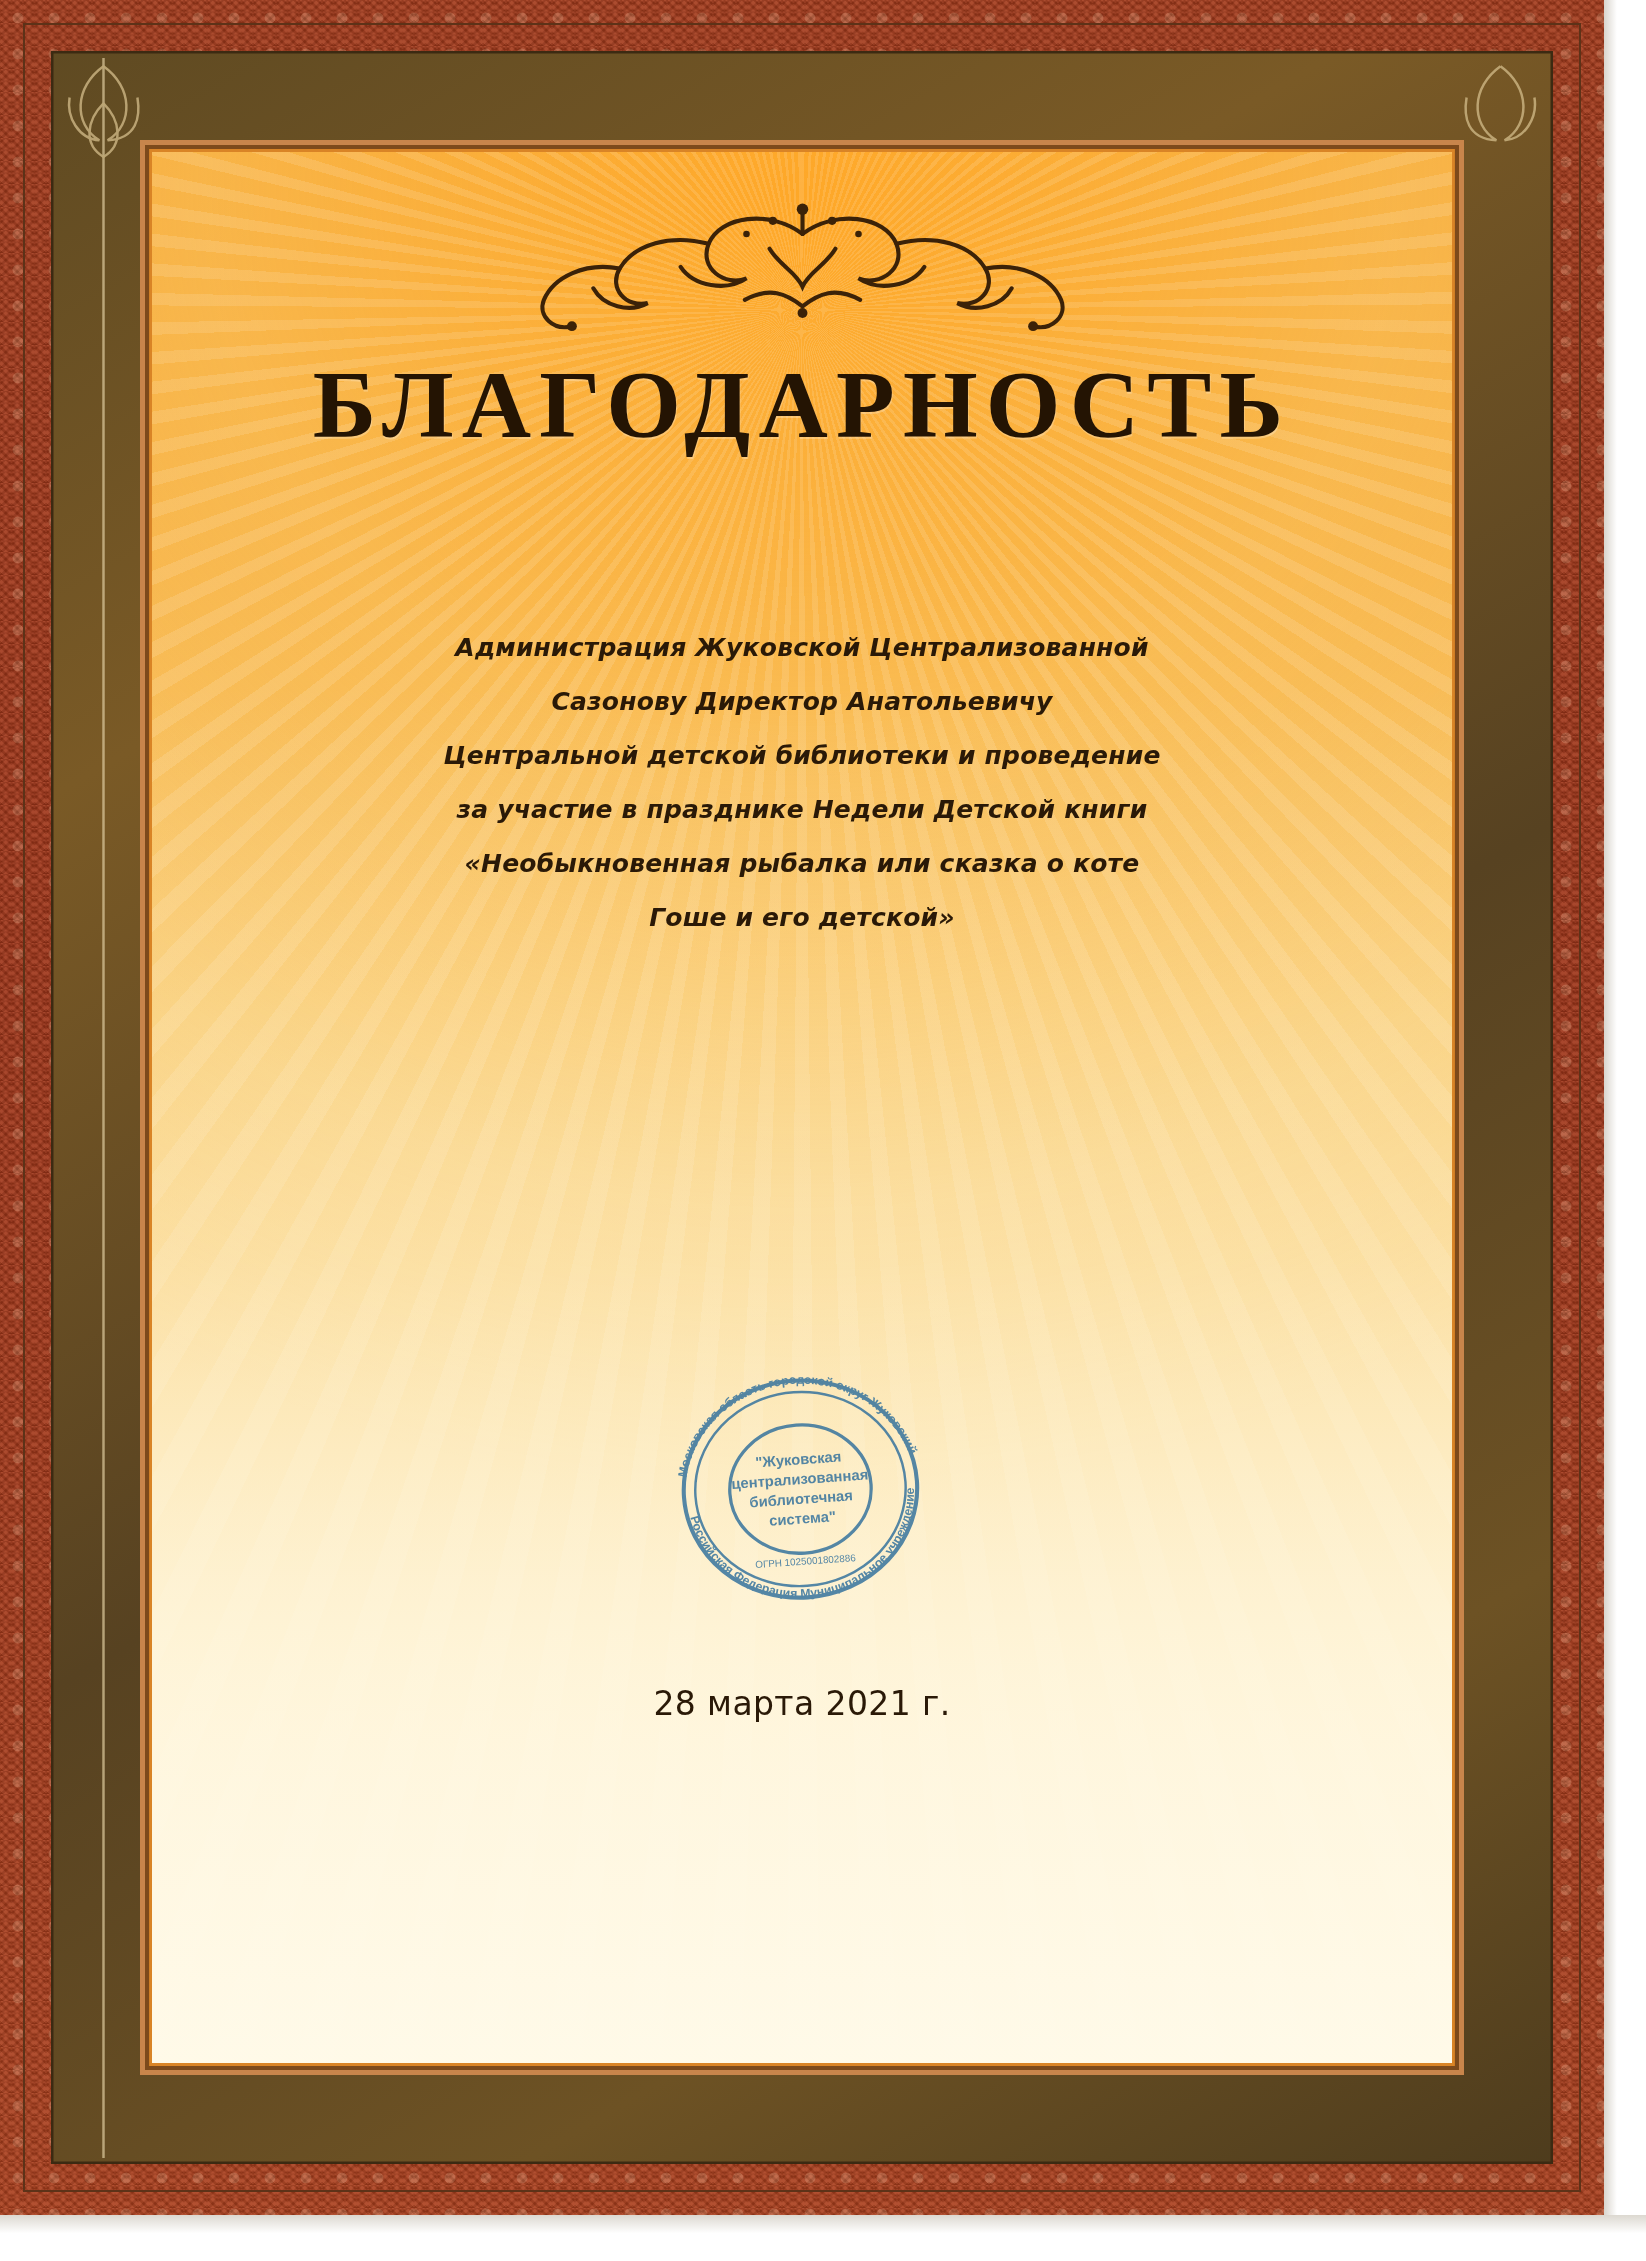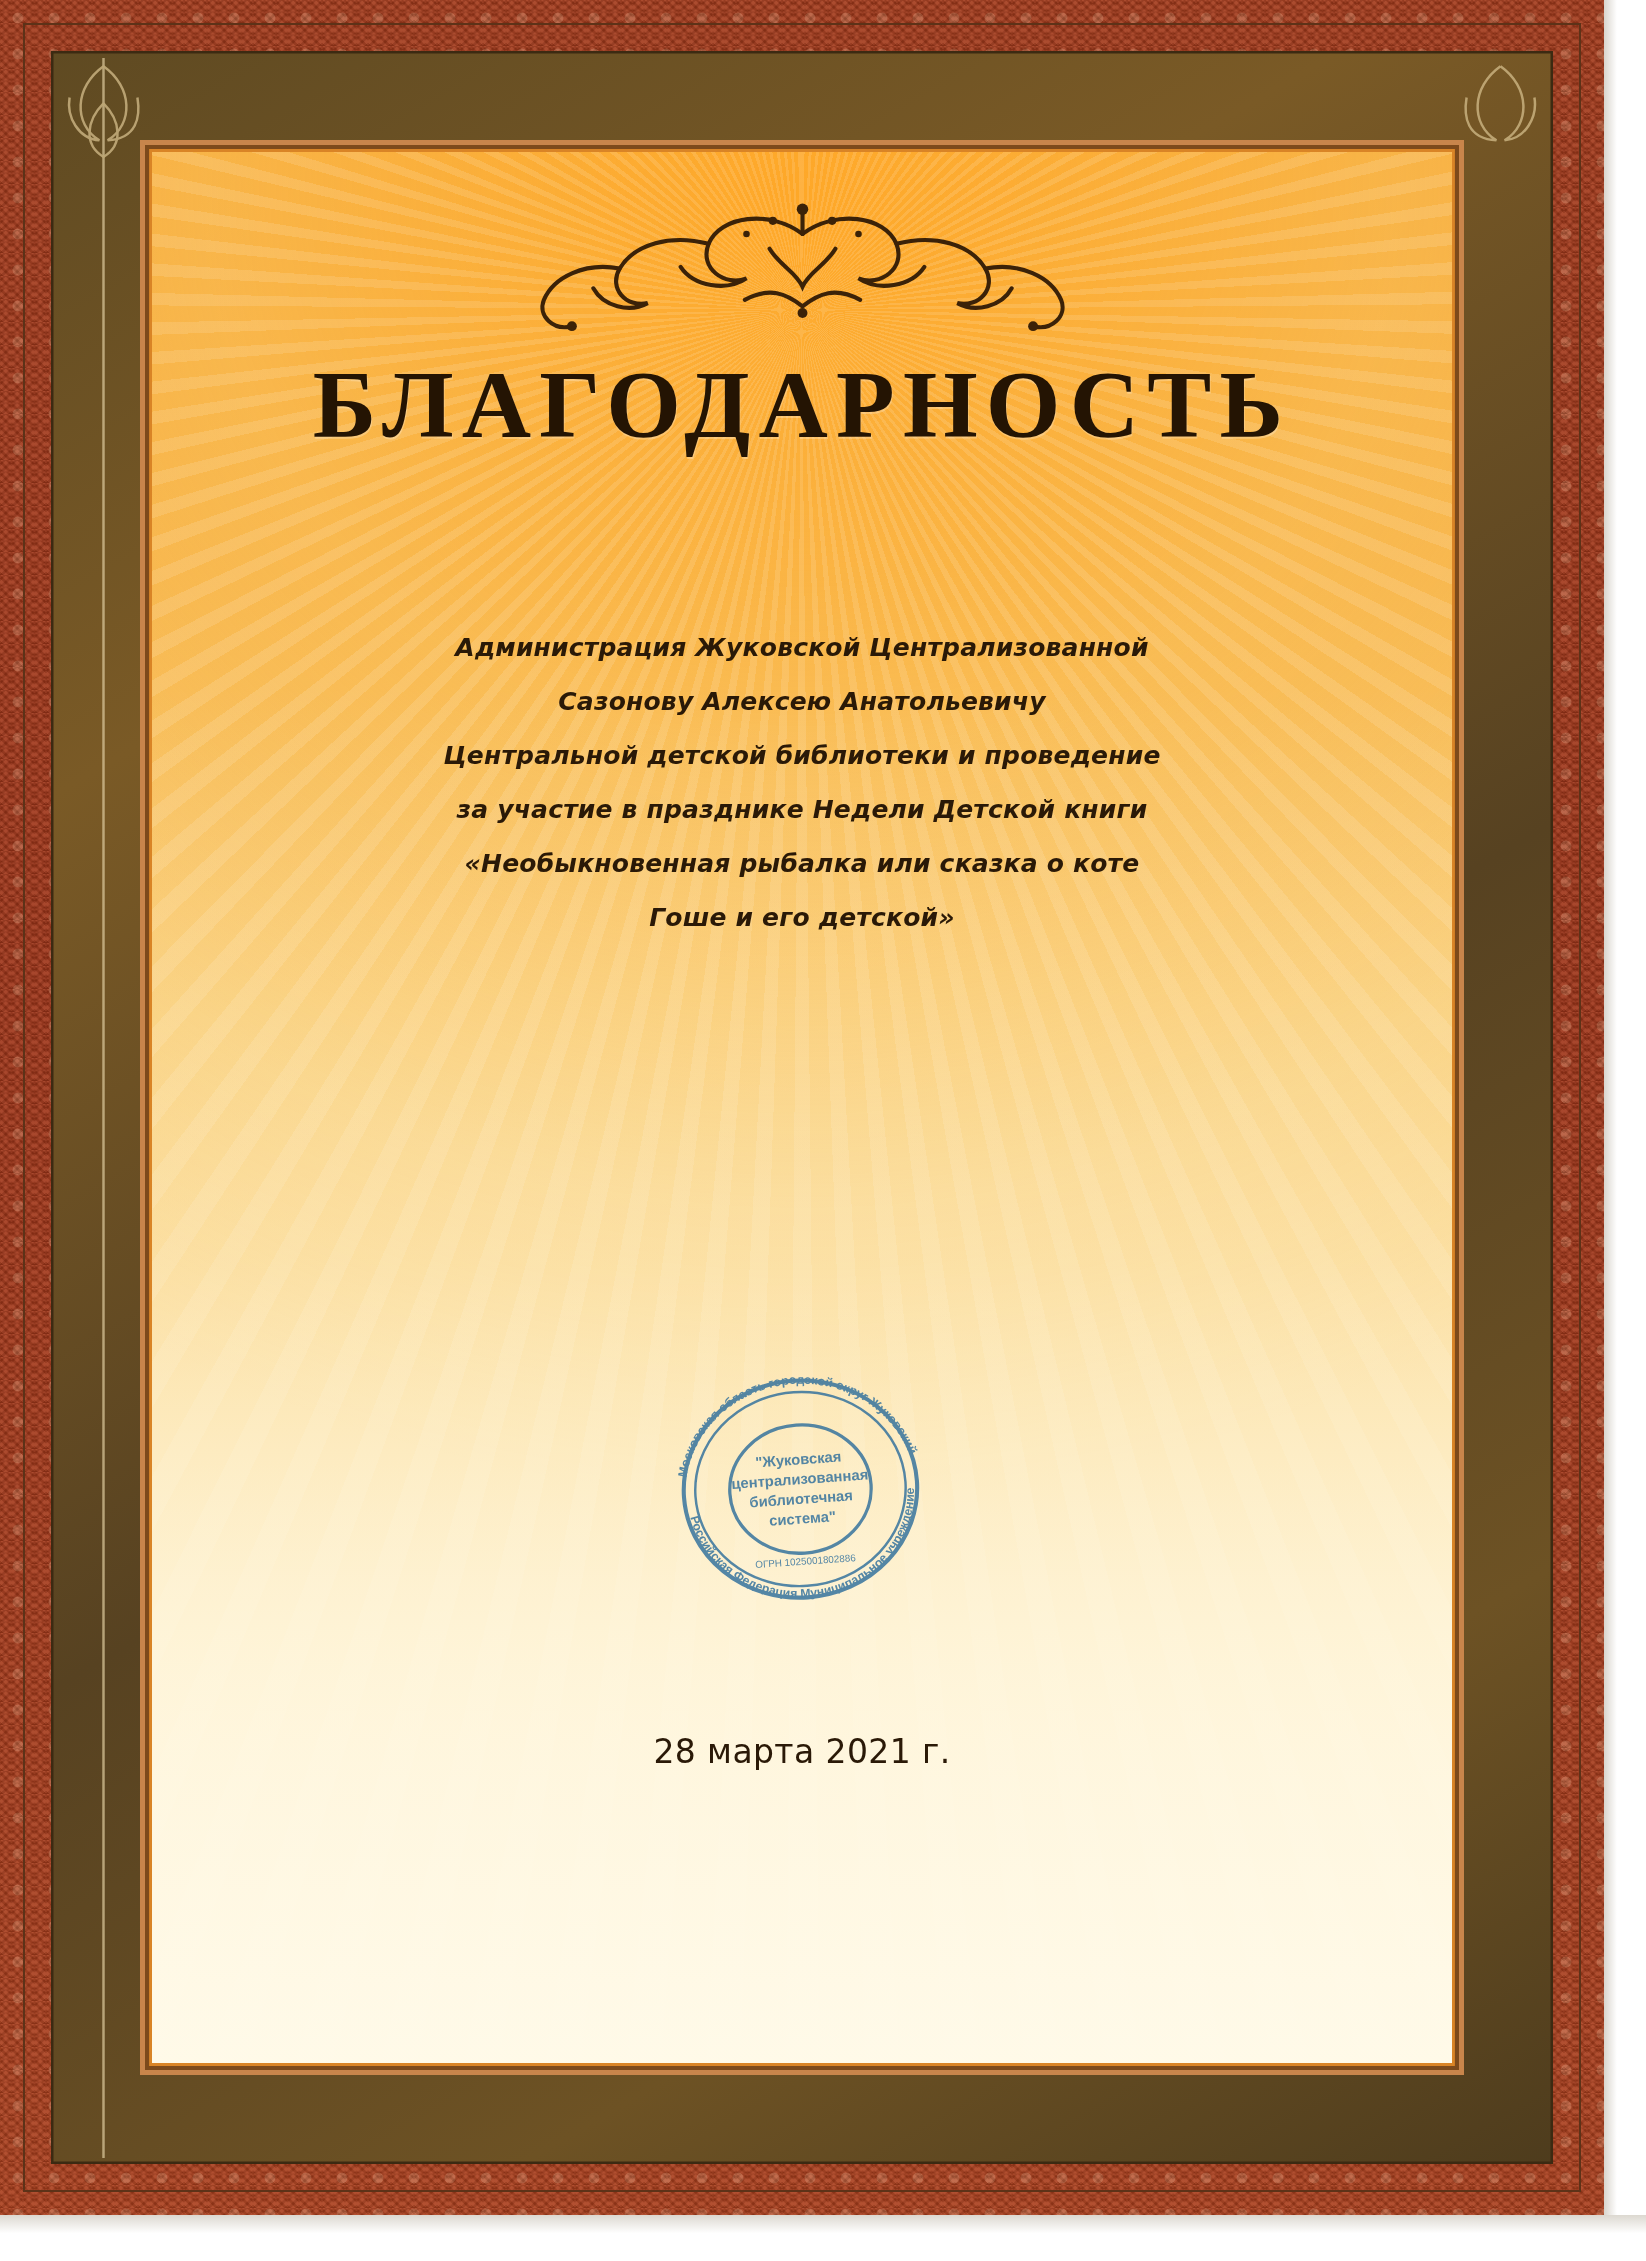--- a/index.html
+++ b/index.html
@@ -198,21 +198,20 @@
   }
 
   .date {
     position: absolute;
     left: 0; right: 0;
     top: 1532px;
     font-family: "DejaVu Sans", sans-serif;
     font-size: 33px;
     color: #2a1907;
     letter-spacing: 0.4px;
-    margin-top: 48px;
   }
 
   
   .scan-edge-right {
     position: absolute;
     right: 0; top: 0;
     width: 43px; height: 2261px;
     background: linear-gradient(90deg,#d9d5cd 0, #ffffff 30%, #ffffff 100%);
   }
   .scan-edge-bottom {
@@ -290,21 +289,21 @@
               <circle cx="120" cy="152" r="6"></circle>
               <circle cx="680" cy="152" r="6"></circle>
               <circle cx="400" cy="136" r="6"></circle>
             </g>
           </svg>
 
           <h1 class="title">БЛАГОДАРНОСТЬ</h1>
 
           <div class="body-text">
             <span class="ln">Администрация  Жуковской Централизованной</span>
-            <span class="ln">Сазонову Алексею  Анатольевичу</span>
+            <span class="ln">Сазонову Директор  Анатольевичу</span>
             <span class="ln">Центральной детской библиотеки  и проведение</span>
             <span class="ln">за  участие в празднике Недели Детской книги</span>
             <span class="ln">«Необыкновенная рыбалка или сказка о коте</span>
             <span class="ln">Гоше и его детской»</span>
           </div>
 
 
           <svg class="stamp" viewBox="0 0 360 300" aria-hidden="true">
             <defs>
               <path id="arcTop" d="M40 160 A140 130 0 0 1 320 160"></path>

